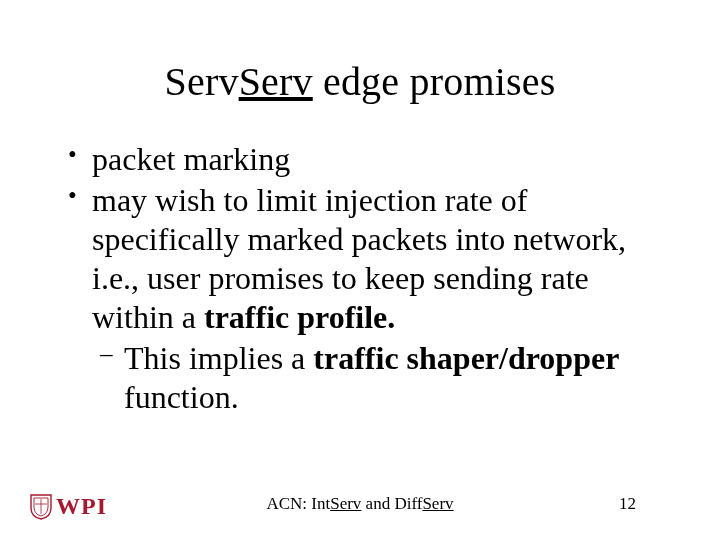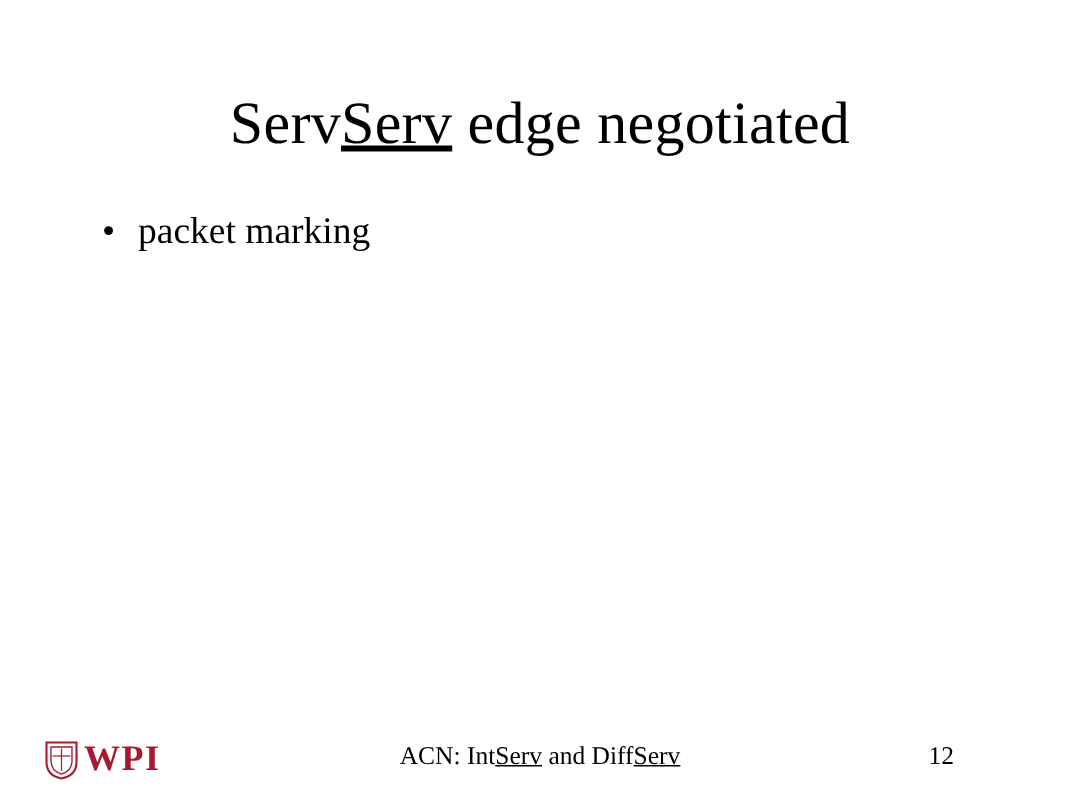--- a/index.html
+++ b/index.html
@@ -26,21 +26,21 @@
     text-align: center;
     font-size: 40px;
     font-weight: 400;
     letter-spacing: 0.2px;
   }
   .body {
     position: absolute;
     top: 140px;
     left: 62px;
     width: 600px;
-    font-size: 25px;
+    font-size: 32px;
     line-height: 1.22;
   }
   .lvl1 {
     position: relative;
     padding-left: 30px;
     margin-bottom: 2px;
   }
   .lvl1::before {
     content: "•";
     position: absolute;
@@ -100,30 +100,36 @@
     bottom: 6px;
     font-size: 17px;
   }
 </style>
 </head>
 <body>
 
 <div class="slide">
 
   <div class="title">
-    <span>Serv</span><span class="underline">Serv</span><span> edge negotiated</span>
+    <span>Serv</span><span class="underline">Serv</span><span> edge promises</span>
   </div>
 
   <div class="body">
 
     <div class="lvl1">
       <span>packet marking</span>
     </div>
 
+    <div class="lvl1">
+      <span>may wish to limit injection rate of specifically marked packets into network, i.e., user promises to keep sending rate within a </span><span class="bold">traffic profile.</span>
+    </div>
 
+    <div class="lvl2">
+      <span>This implies a </span><span class="bold">traffic shaper/dropper</span><span> function.</span>
+    </div>
 
   </div>
 
   <div class="footer">
     <div class="logo">
       <span class="logo-mark">
         <svg width="22" height="26" viewBox="0 0 22 26">
           <path d="M1 1 H21 V14 Q21 23 11 25 Q1 23 1 14 Z" fill="none" stroke="#a6192e" stroke-width="1.4"></path>
           <path d="M4 4 H18 V13 Q18 20 11 22 Q4 20 4 13 Z" fill="none" stroke="#a6192e" stroke-width="0.9"></path>
           <line x1="11" y1="5" x2="11" y2="20" stroke="#a6192e" stroke-width="0.8"></line>

